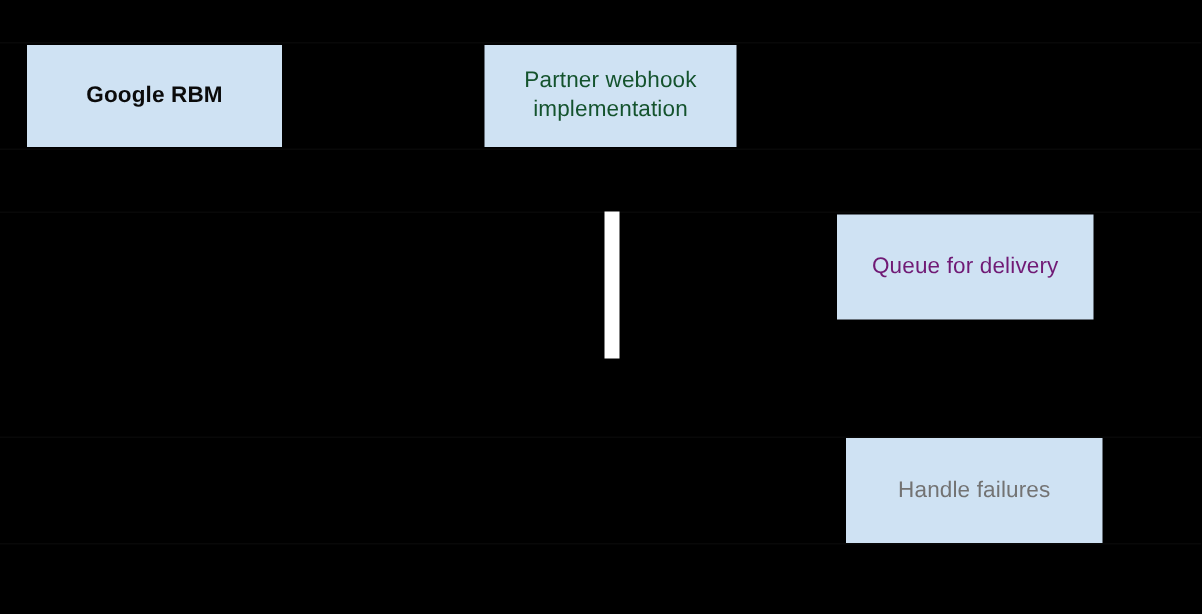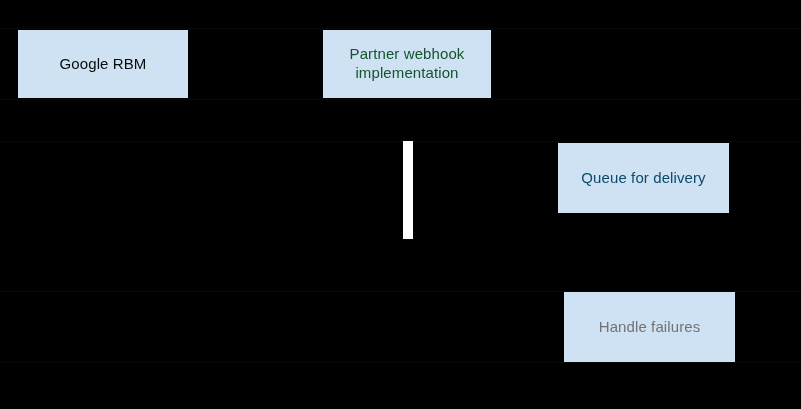--- a/index.html
+++ b/index.html
@@ -26,21 +26,21 @@
     text-align: center;
     box-sizing: border-box;
     color: #0b0b0b;
     font-size: 15px;
     line-height: 1.25;
     letter-spacing: 0.1px;
     padding: 2px 6px;
     white-space: pre-line;
   }
   .node-google-rbm {
-    left: 18px;  top: 30px;  width: 170px; height: 68px;
+    left: 18px;  top: 30px;  width: 170px; height: 68px; font-weight: bold;
   }
   .node-partner-webhook {
     left: 323px; top: 30px;  width: 168px; height: 68px;
   }
   .node-queue {
     left: 558px; top: 143px; width: 171px; height: 70px;
   }
   .node-handle-failures {
     left: 564px; top: 292px; width: 171px; height: 70px;
   }
@@ -79,21 +79,21 @@
     <span>Google RBM</span>
   </div>
 
   <div class="node node-partner-webhook" style="left: 323px; top: 30px; width: 168px; height: 68px; background: rgb(207, 226, 243); color: #14532d;">
     <span>Partner webhook
 implementation</span>
   </div>
 
   <div class="connector-bar" style="left: 403px; top: 141px; width: 10px; height: 98px; background: rgb(255, 255, 255);"></div>
 
-  <div class="node node-queue" style="left: 558px; top: 143px; width: 171px; height: 70px; background: rgb(207, 226, 243); color: #0c4a6e;">
+  <div class="node node-queue" style="left: 558px; top: 143px; width: 171px; height: 70px; background: rgb(207, 226, 243); color: #701a75;">
     <span>Queue for delivery</span>
   </div>
 
   <div class="node node-handle-failures" style="left: 564px; top: 292px; width: 171px; height: 70px; background: rgb(207, 226, 243); color: #737373;">
     <span>Handle failures</span>
   </div>
 
 </div>
 
 </body></html>

